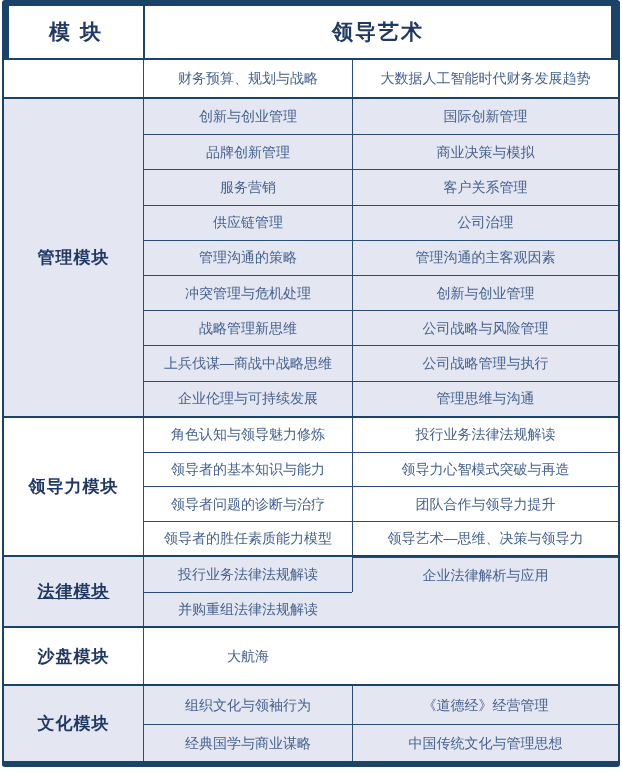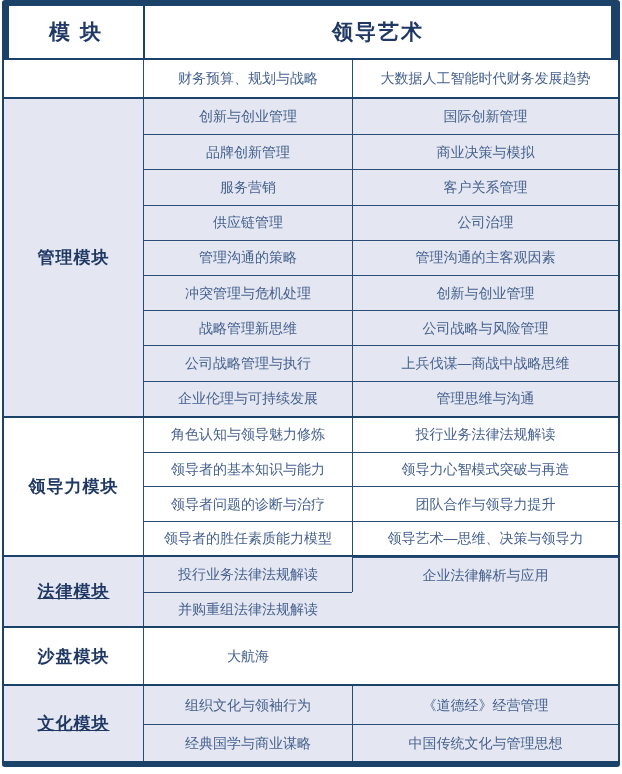--- a/index.html
+++ b/index.html
@@ -92,22 +92,22 @@
           <div class="course-cell col1 not-first-row">服务营销</div>
           <div class="course-cell col2 not-first-row">客户关系管理</div>
           <div class="course-cell col1 not-first-row">供应链管理</div>
           <div class="course-cell col2 not-first-row">公司治理</div>
           <div class="course-cell col1 not-first-row">管理沟通的策略</div>
           <div class="course-cell col2 not-first-row">管理沟通的主客观因素</div>
           <div class="course-cell col1 not-first-row">冲突管理与危机处理</div>
           <div class="course-cell col2 not-first-row">创新与创业管理</div>
           <div class="course-cell col1 not-first-row">战略管理新思维</div>
           <div class="course-cell col2 not-first-row">公司战略与风险管理</div>
+          <div class="course-cell col1 not-first-row">上兵伐谋—商战中战略思维</div>
           <div class="course-cell col2 not-first-row">公司战略管理与执行</div>
-          <div class="course-cell col1 not-first-row">上兵伐谋—商战中战略思维</div>
           <div class="course-cell col1 not-first-row">企业伦理与可持续发展</div>
           <div class="course-cell col2 not-first-row">管理思维与沟通</div>
         </div>
         <div class="block white divided" style="grid-auto-rows: 34.4px;">
           <div class="module-cell" style="grid-row: 1 / span 4; text-align: center;">领导力模块</div>
           <div class="course-cell col1">角色认知与领导魅力修炼</div>
           <div class="course-cell col2">投行业务法律法规解读</div>
           <div class="course-cell col1 not-first-row">领导者的基本知识与能力</div>
           <div class="course-cell col2 not-first-row">领导力心智模式突破与再造</div>
           <div class="course-cell col1 not-first-row">领导者问题的诊断与治疗</div>
@@ -119,21 +119,21 @@
           <div class="module-cell" style="grid-row: 1 / span 2; text-decoration: underline;">法律模块</div>
           <div class="course-cell col2">投行业务法律法规解读</div>
           <div class="course-cell col1 not-first-row">企业法律解析与应用</div>
           <div class="course-cell col2 not-first-row">并购重组法律法规解读</div>
         </div>
         <div class="block white divided" style="grid-auto-rows: 56.5px;">
           <div class="module-cell" style="grid-row: 1 / span 1;">沙盘模块</div>
           <div class="course-cell col2">大航海</div>
         </div>
         <div class="block lav divided" style="grid-auto-rows: 37.5px;">
-          <div class="module-cell" style="grid-row: 1 / span 2; text-decoration: underline;">文化模块</div>
+          <div class="module-cell" style="grid-row: 1 / span 2;">文化模块</div>
           <div class="course-cell col1">组织文化与领袖行为</div>
           <div class="course-cell col2">《道德经》经营管理</div>
           <div class="course-cell col1 not-first-row">经典国学与商业谋略</div>
           <div class="course-cell col2 not-first-row">中国传统文化与管理思想</div>
         </div>
       </div>
   </div>
 </div>
 
 </body></html>

